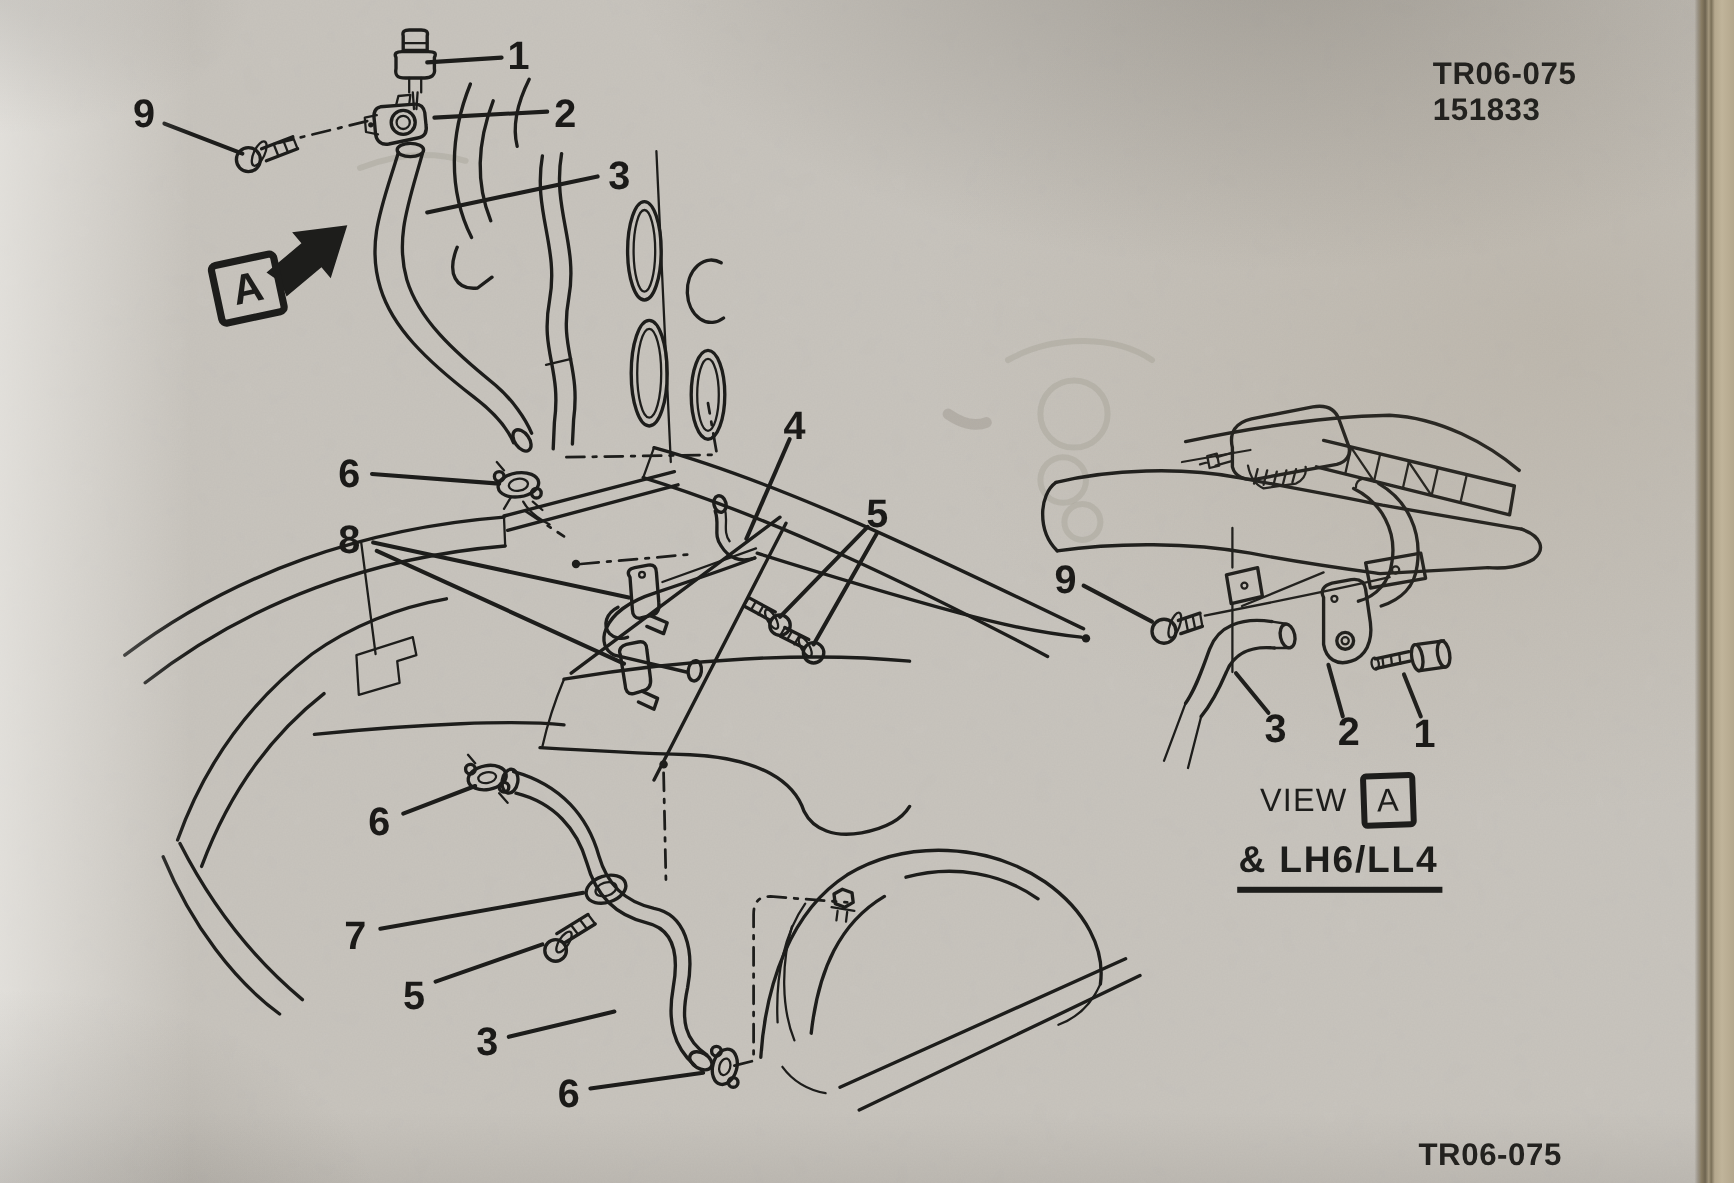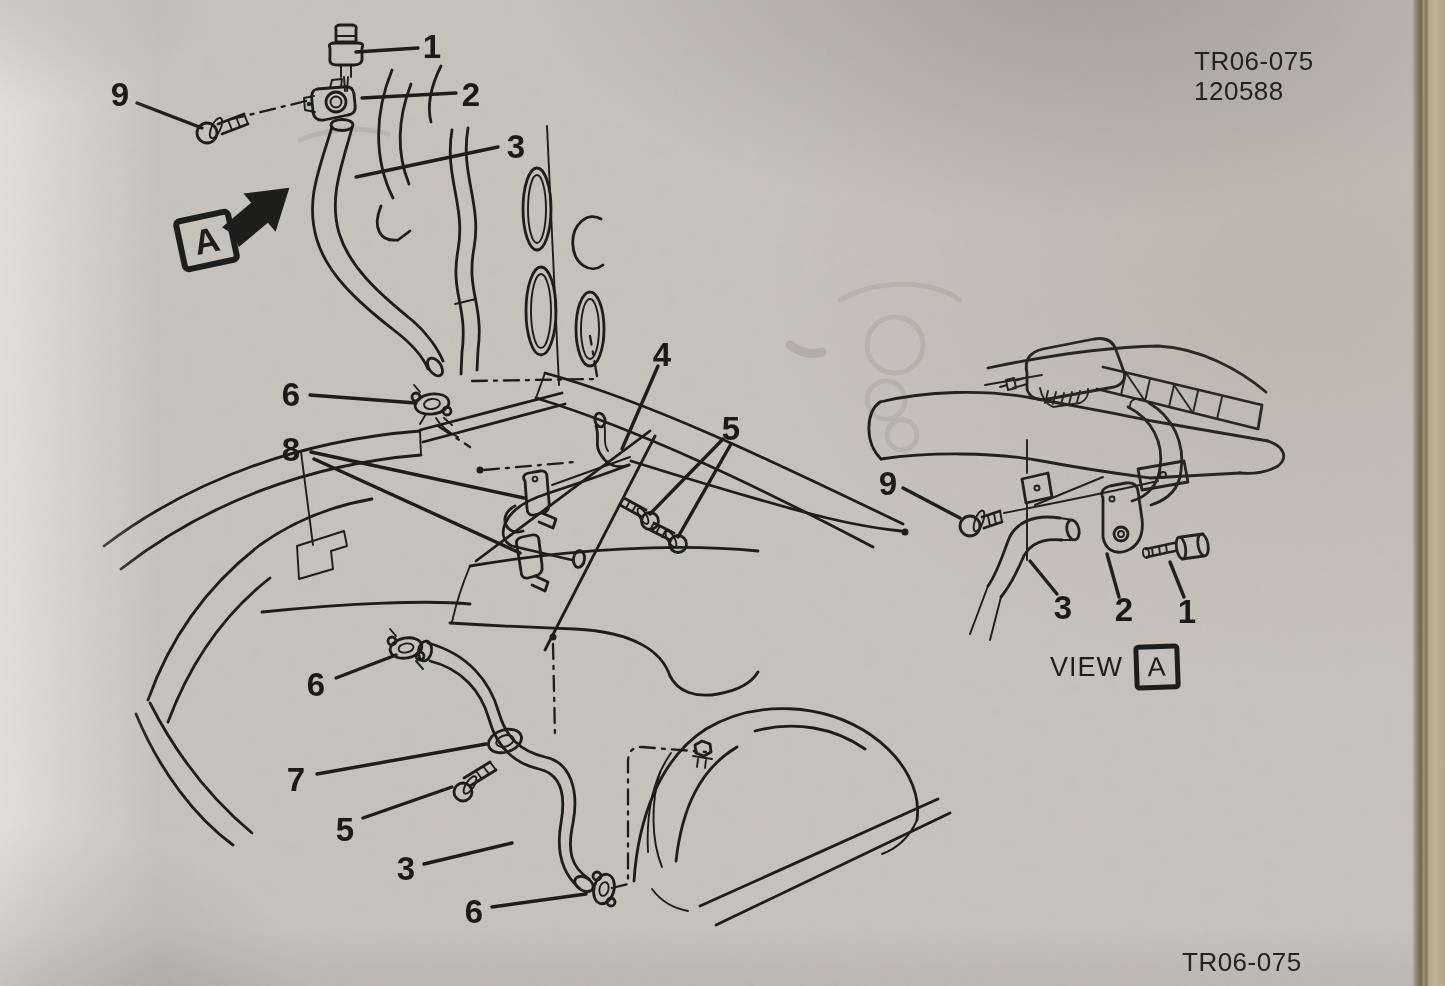--- a/index.html
+++ b/index.html
@@ -28,21 +28,21 @@
       radial-gradient(430px 260px at 1% 102%, rgba(70,66,60,.18), transparent 70%),
       linear-gradient(90deg, rgba(247,246,243,.55), rgba(247,246,243,0) 11%),
       linear-gradient(0deg, rgba(90,85,78,.10), transparent 6%);
   }
   .page-edge{position:absolute;top:0;right:0;width:33px;height:100%;
     background:linear-gradient(90deg,
       rgba(140,128,105,0) 0px, rgba(115,104,84,.45) 3px,
       #867a61 6px, #6e6450 9px, #a4987e 12px, #7a6f58 14px,
       #b5a88e 17px, #c0b49a 23px, #b4a78d 33px);
   }
-  .code{position:absolute;font-weight:normal;color:#23221f;letter-spacing:.5px;}
+  .code{position:absolute;font-weight:bold;color:#23221f;letter-spacing:.5px;}
   .code-top1{left:1194px;top:46px;font-size:26px;}
   .code-top2{left:1194px;top:76px;font-size:26px;}
   .code-bottom{left:1182px;top:947px;font-size:26px;}
   .callouts{position:absolute;inset:0;pointer-events:none;}
   .callout{position:absolute;transform:translate(-50%,-50%);
     font-weight:bold;font-size:33px;color:#1b1a18;line-height:1;}
   .view-label{position:absolute;left:1050px;top:644px;display:flex;align-items:center;
     font-weight:normal;font-size:27px;color:#1d1d1b;letter-spacing:1px;}
   .vbox{display:inline-flex;align-items:center;justify-content:center;
     width:36px;height:36px;border:5px solid #1d1d1b;border-radius:5px;margin-left:11px;
@@ -326,29 +326,30 @@
       <path class="leader" d="M1057,594 L1030,561"></path>
       <path class="leader" d="M1119,597 L1107,554"></path>
       <path class="leader" d="M1184,597 L1170,562"></path>
     </g>
   </svg>
 
   <div class="shade"></div>
   <div class="page-edge"></div>
 
   <div class="code code-top1">TR06-075</div>
-  <div class="code code-top2">120588</div>
+  <div class="code code-top2">151833</div>
   <div class="code code-bottom">TR06-075</div>
 
   <div class="amarker">A</div>
 
   <div class="view-label">
     <span>VIEW</span>
     <span class="vbox">A</span>
   </div>
+  <div class="view-sub">&amp; LH6/LL4</div>
 
   <div class="callouts">
       <div class="callout" style="left: 432px; top: 46px;">1</div>
       <div class="callout" style="left: 471px; top: 94px;">2</div>
       <div class="callout" style="left: 516px; top: 146px;">3</div>
       <div class="callout" style="left: 120px; top: 94px;">9</div>
       <div class="callout" style="left: 291px; top: 394px;">6</div>
       <div class="callout" style="left: 291px; top: 449px;">8</div>
       <div class="callout" style="left: 662px; top: 354px;">4</div>
       <div class="callout" style="left: 731px; top: 428px;">5</div>

